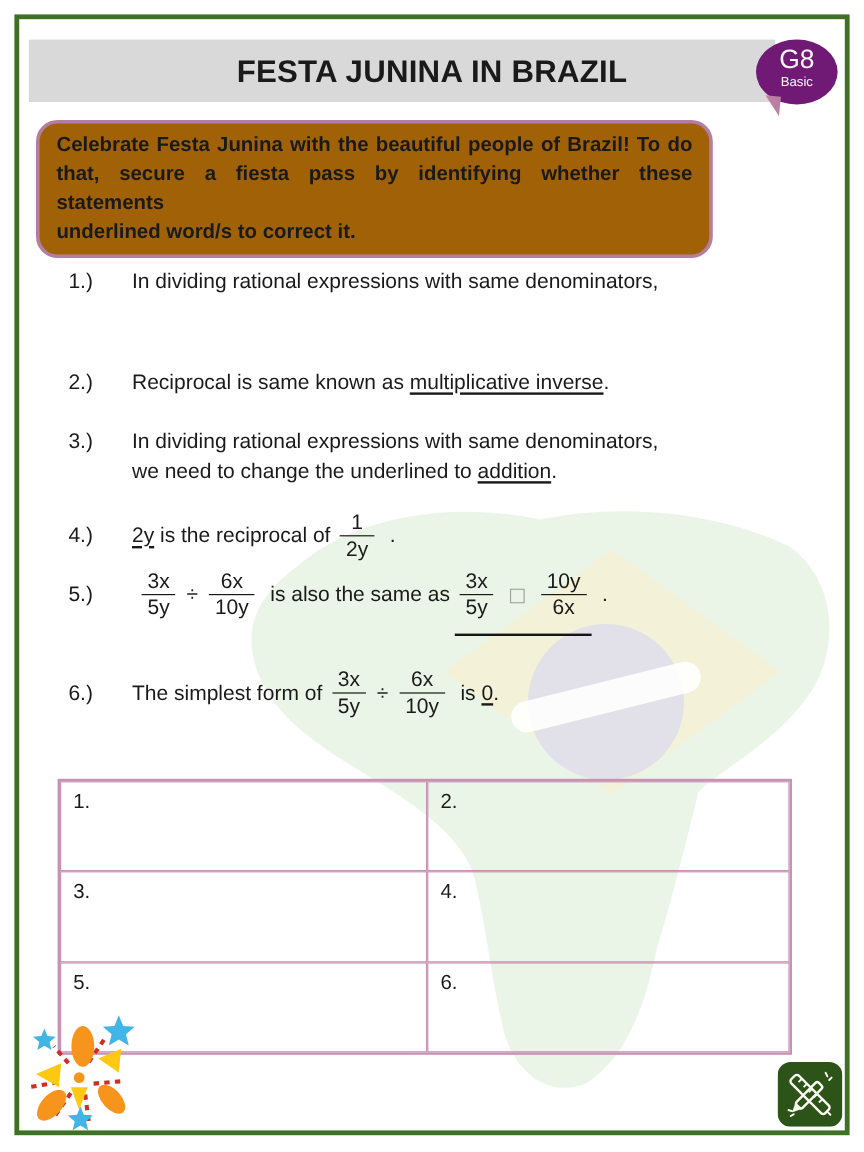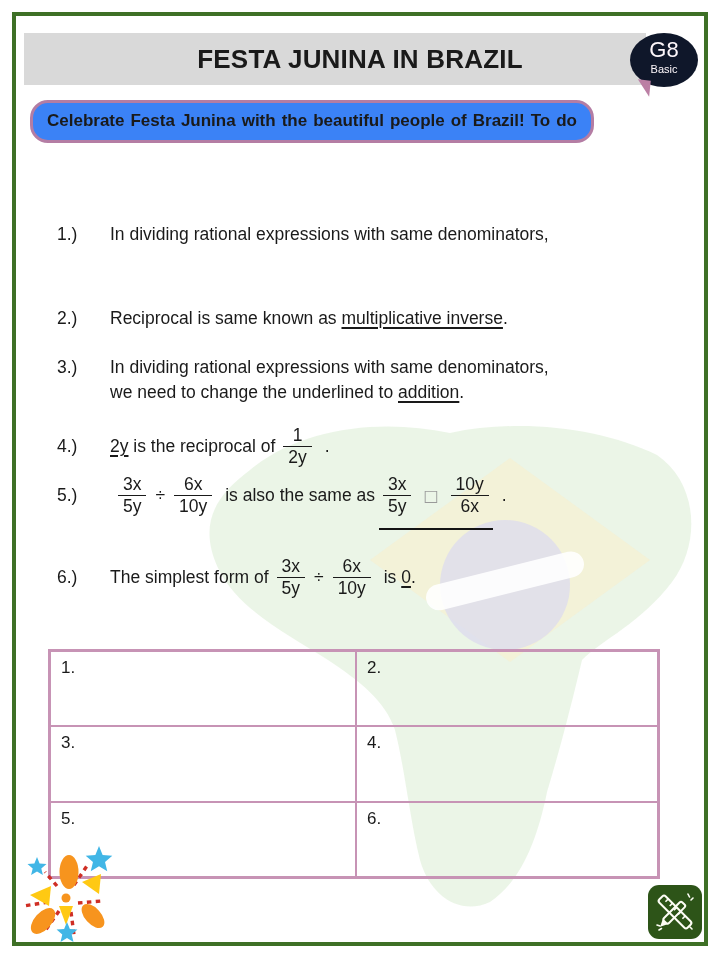--- a/index.html
+++ b/index.html
@@ -8,29 +8,29 @@
     font-family:"Liberation Sans",sans-serif;color:#1a1a1a;overflow:hidden;
   }
   .frame{position:absolute;left:12px;top:12px;right:12px;bottom:14px;
     border:4px solid #3e7026;z-index:4;pointer-events:none;}
   
   .watermark{position:absolute;left:0;top:0;z-index:0;}
   
   .header-bar{position:absolute;left:24px;top:33px;width:622px;height:52px;background:#d9d9d9;z-index:1;}
   .header-title{position:absolute;left:24px;top:33px;width:672px;height:52px;line-height:53px;
     text-align:center;font-weight:bold;font-size:26px;letter-spacing:.2px;z-index:1;}
-  .badge{position:absolute;left:630px;top:33px;width:68px;height:54px;background:#0f172a;
+  .badge{position:absolute;left:630px;top:33px;width:68px;height:54px;background:#701a75;
     border-radius:50%;z-index:2;text-align:center;color:#fdf7fb;}
   .badge .g{font-size:22px;line-height:24px;margin-top:5px;}
   .badge .b{font-size:11px;line-height:14px;}
   .badge-tail{position:absolute;left:7px;bottom:-9px;width:0;height:0;
     border-top:16px solid #bb7fa4;border-left:13px solid transparent;transform:rotate(6deg);}
   
   .instructions{position:absolute;left:30px;top:100px;width:564px;box-sizing:border-box;z-index:1;
-    border:3.5px solid #b47da4;border-radius:18px;background:#3b82f6;
+    border:3.5px solid #b47da4;border-radius:18px;background:#a16207;
     padding:6px 14px 7px 14px;font-weight:bold;font-size:17px;line-height:24px;}
   .iline{text-align:justify;text-align-last:justify;}
   .iline.last{text-align-last:left;}
   
   .q{position:absolute;left:57px;z-index:1;font-size:17.5px;line-height:25px;display:flex;align-items:flex-start;}
   .q.qrow{align-items:center;}
   .qnum{width:53px;flex-shrink:0;white-space:pre;}
   .qbody{display:block;}
   .qbody.qflex{display:flex;align-items:center;}
   .qbody span{white-space:pre;}
@@ -72,20 +72,22 @@
 <div class="header-bar"></div>
 <div class="header-title">FESTA JUNINA IN BRAZIL</div>
 <div class="badge">
   <div class="g">G8</div>
   <div class="b">Basic</div>
   <div class="badge-tail"></div>
 </div>
 
 <div class="instructions">
   <div class="iline">Celebrate Festa Junina with the beautiful people of Brazil! To do</div>
+  <div class="iline">that, secure a fiesta pass by identifying whether these statements</div>
+  <div class="iline last">underlined word/s to correct it.</div>
 </div>
 
 <div class="q" style="top:222px">
   <span class="qnum">1.)</span>
   <span class="qbody">
     <div><span>In dividing rational expressions with same denominators,</span></div>
   </span>
 </div>
 
 <div class="q" style="top:306px">

